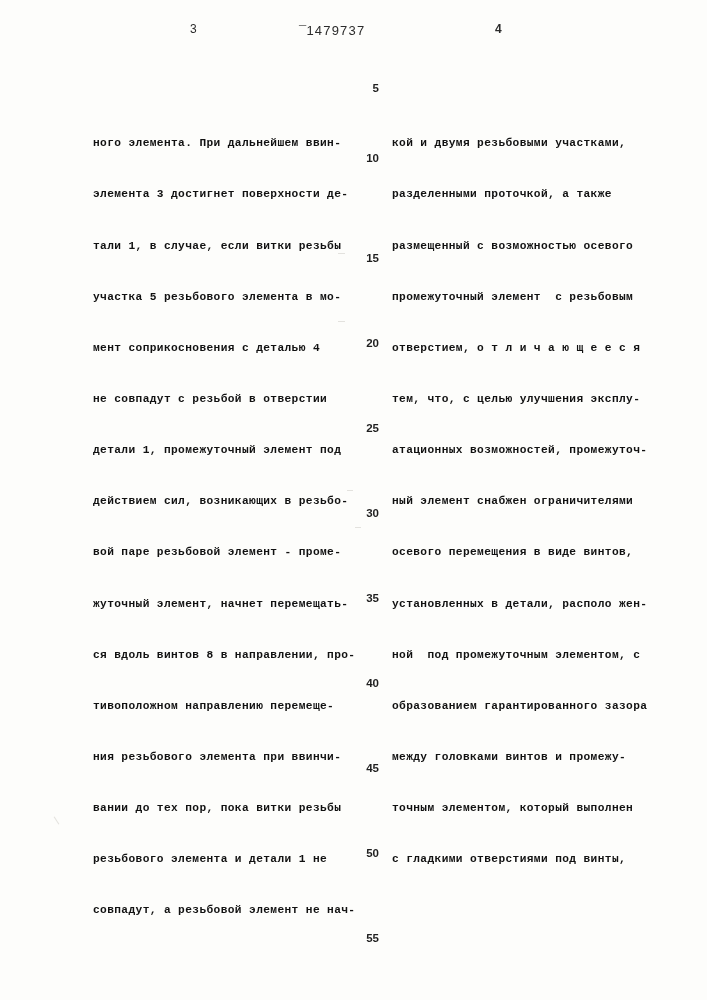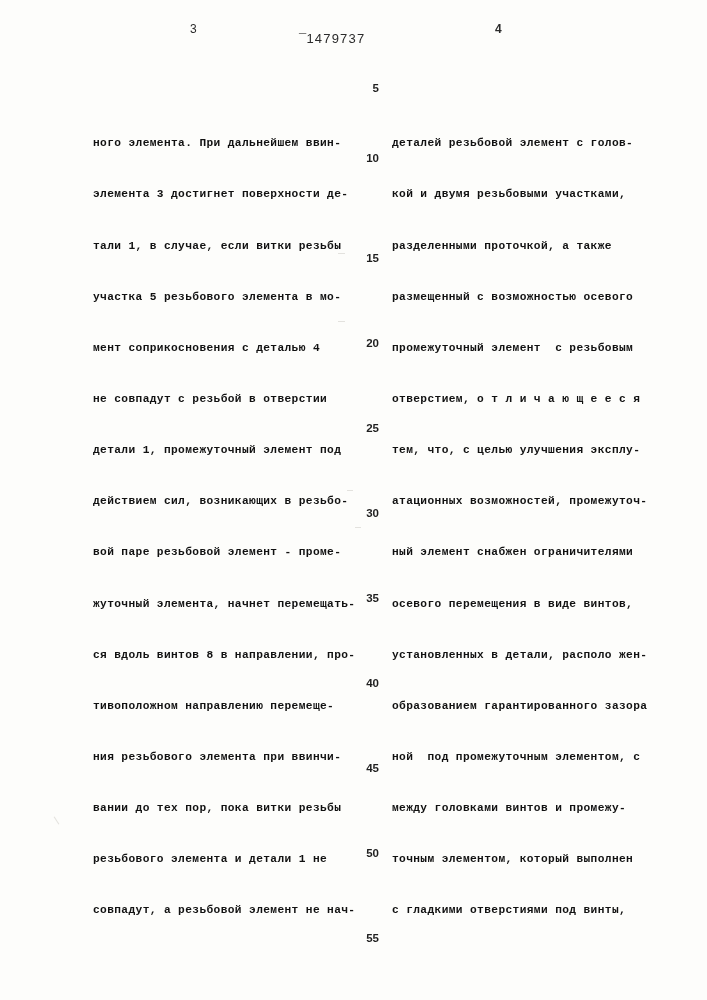--- a/index.html
+++ b/index.html
@@ -38,21 +38,20 @@
     color: #2b2b2b;
   }
   .rh-center {
     position: absolute;
     left: 209px;
     top: 1px;
     font-size: 13px;
     letter-spacing: 1.2px;
     font-family: "Liberation Sans", sans-serif;
     color: #2b2b2b;
-    margin-top: 8px;
   }
   .rh-center::before {
     content: "\00AF";
     margin-right: -1px;
   }
   .rh-right {
     position: absolute;
     left: 405px;
     top: 0;
     font-size: 12px;
@@ -135,21 +134,21 @@
     <div class="para">
       <span class="line">ного элемента. При дальнейшем ввин-</span>
       <span class="line">элемента 3 достигнет поверхности де-</span>
       <span class="line">тали 1, в случае, если витки резьбы</span>
       <span class="line">участка 5 резьбового элемента в мо-</span>
       <span class="line">мент соприкосновения с деталью 4</span>
       <span class="line">не совпадут с резьбой в отверстии</span>
       <span class="line">детали 1, промежуточный элемент под</span>
       <span class="line">действием сил, возникающих в резьбо-</span>
       <span class="line">вой паре резьбовой элемент - проме-</span>
-      <span class="line">жуточный элемента, начнет перемещать-</span>
+      <span class="line">жуточный элемент, начнет перемещать-</span>
       <span class="line">ся вдоль винтов 8 в направлении, про-</span>
       <span class="line">тивоположном направлению перемеще-</span>
       <span class="line">ния резьбового элемента при ввинчи-</span>
       <span class="line">вании до тех пор, пока витки резьбы</span>
       <span class="line">резьбового элемента и детали 1 не</span>
       <span class="line">совпадут, а резьбовой элемент не нач-</span>
       
       
       
       
@@ -176,33 +175,32 @@
     
 
     
 
     
   </div>
 
   <div class="col col-right">
 
     <div class="para">
-      <span class="line">деталей резьбовой элемент с голов-</span>
       <span class="line">кой и двумя резьбовыми участками,</span>
       <span class="line">разделенными проточкой, а также</span>
       <span class="line">размещенный с возможностью осевого</span>
       <span class="line">промежуточный элемент  с резьбовым</span>
       <span class="line">отверстием, о т л и ч а ю щ е е с я</span>
       <span class="line">тем, что, с целью улучшения эксплу-</span>
       <span class="line">атационных возможностей, промежуточ-</span>
       <span class="line">ный элемент снабжен ограничителями</span>
       <span class="line">осевого перемещения в виде винтов,</span>
       <span class="line">установленных в детали, располо жен-</span>
+      <span class="line">ной  под промежуточным элементом, с</span>
       <span class="line">образованием гарантированного зазора</span>
-      <span class="line">ной  под промежуточным элементом, с</span>
       <span class="line">между головками винтов и промежу-</span>
       <span class="line">точным элементом, который выполнен</span>
       <span class="line">с гладкими отверстиями под винты,</span>
       
       
       
       
       
       
       

